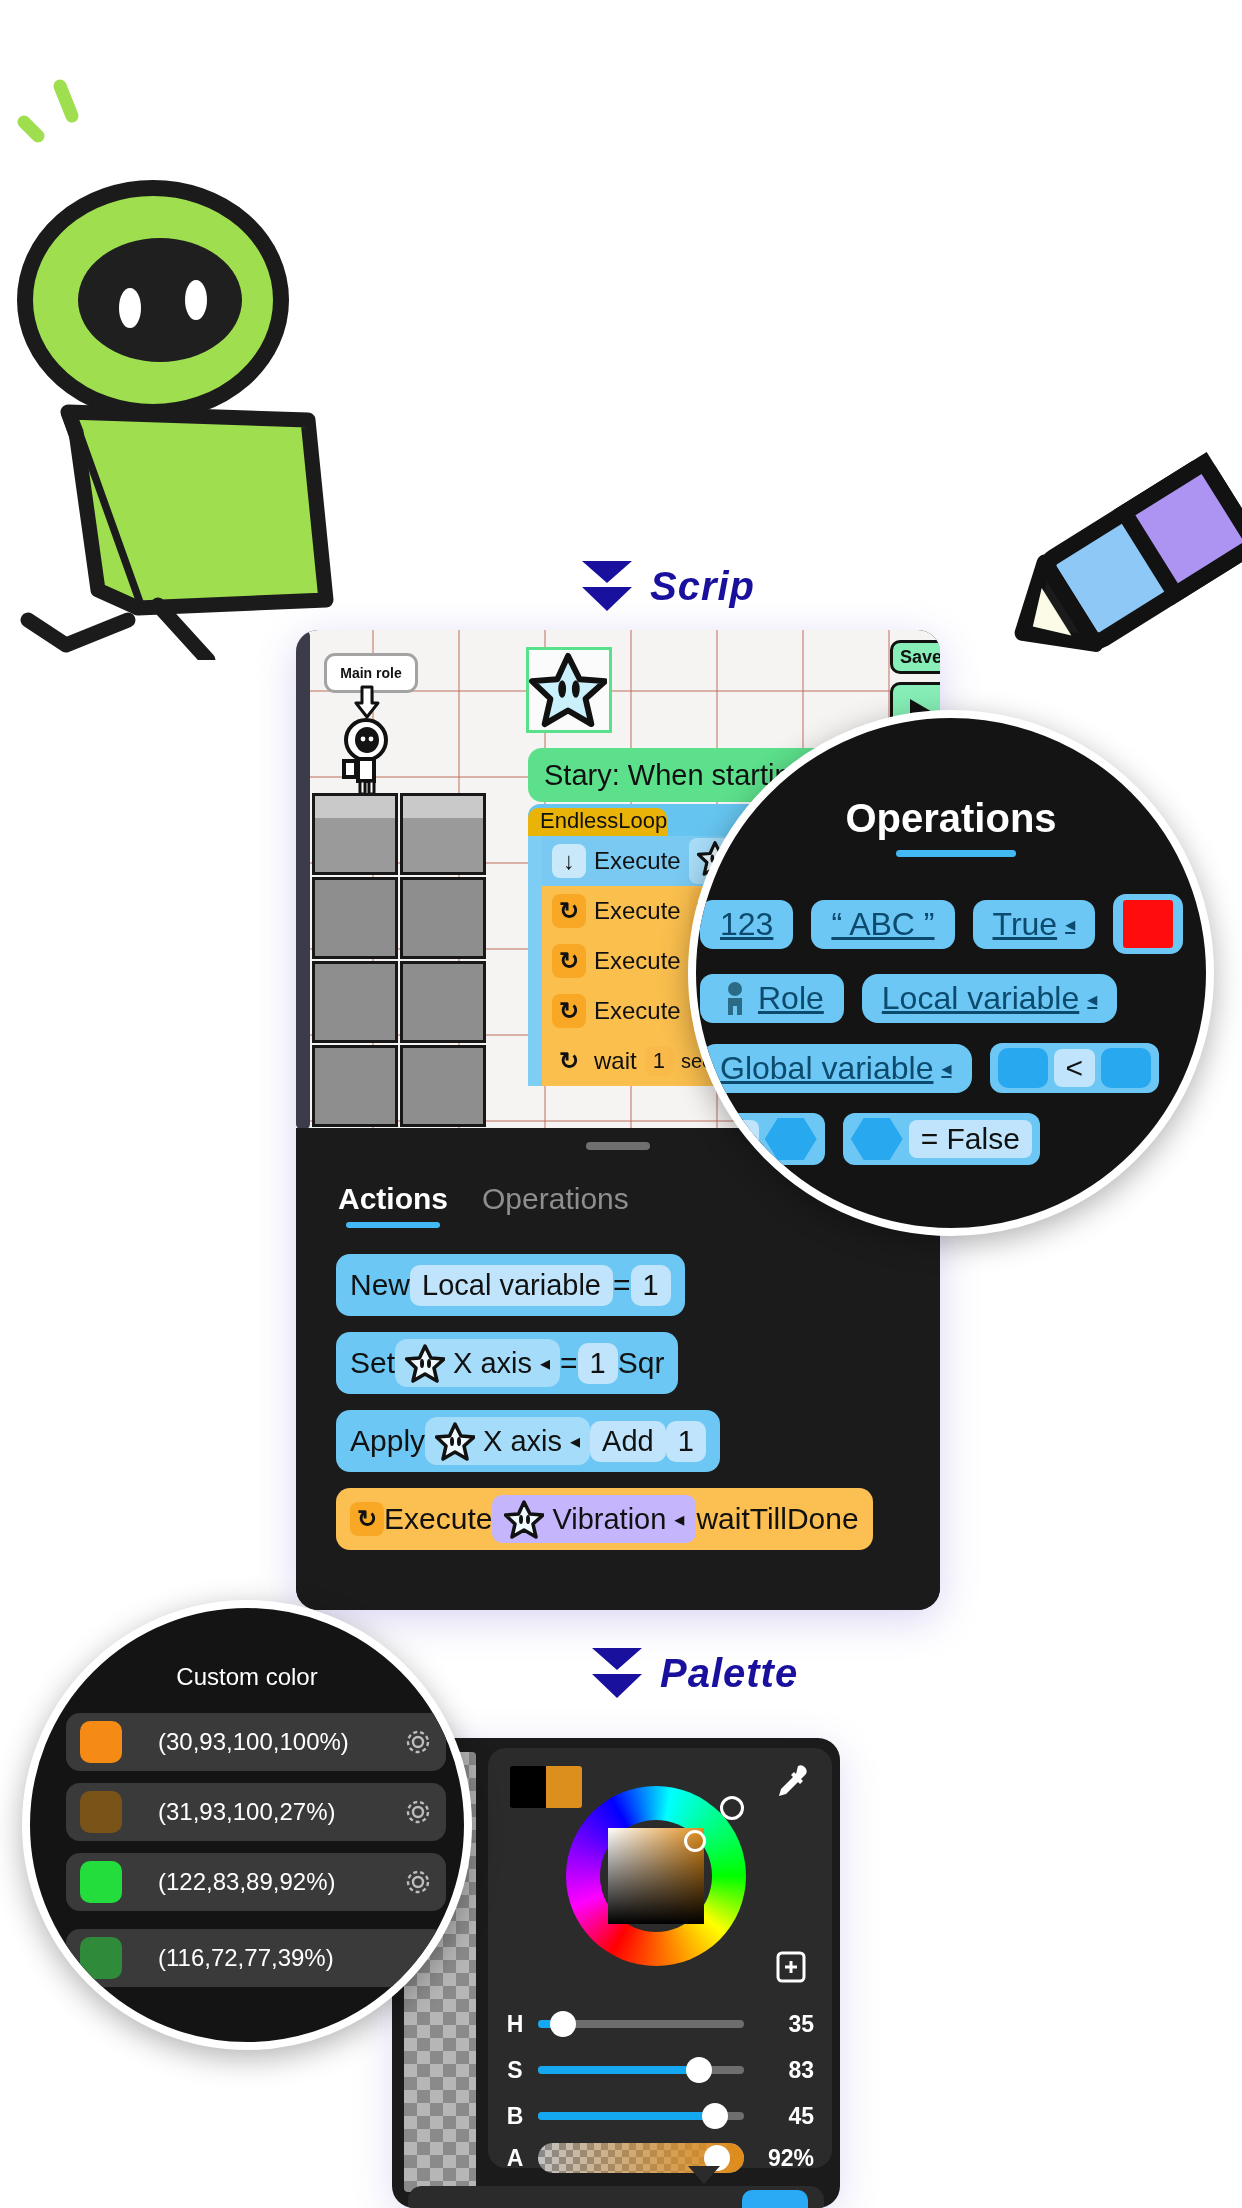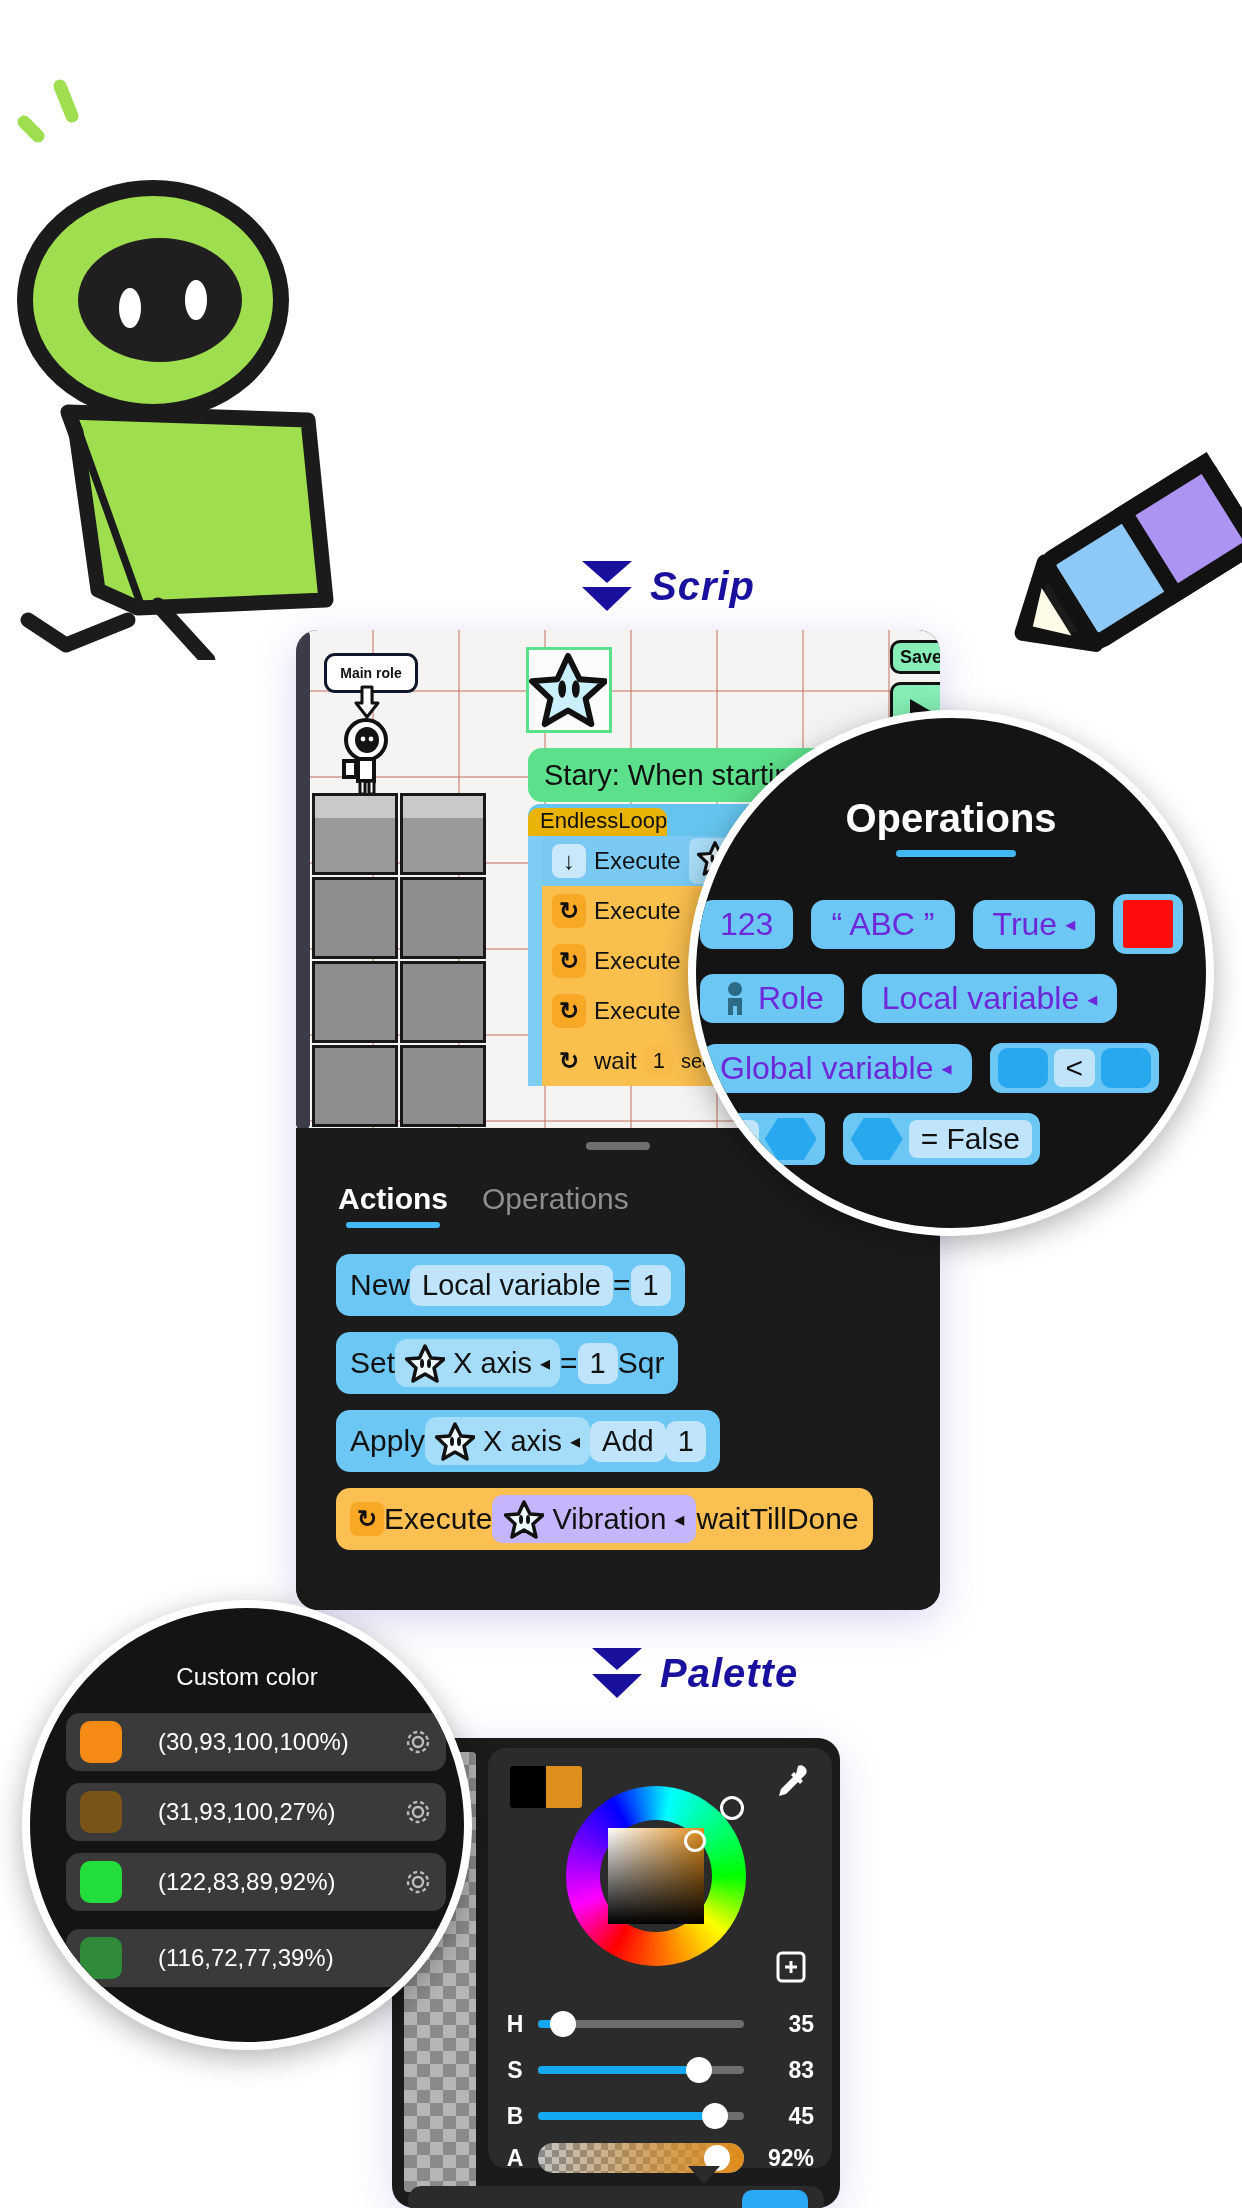--- a/index.html
+++ b/index.html
@@ -51,21 +51,21 @@
   .workspace{position:absolute;left:0;top:0;width:644px;height:500px;background:#f5f4f2;overflow:hidden;}
   .grid-lines{position:absolute;inset:0;
     background-image:
       linear-gradient(to right, rgba(190,110,90,.5) 2px, transparent 2px),
       linear-gradient(to bottom, rgba(190,110,90,.5) 2px, transparent 2px);
     background-size:86px 86px;background-position:-10px -26px;}
   .ws-leftbar{position:absolute;left:0;top:0;width:14px;height:500px;background:#3b3b4a;border-radius:6px;}
 
   .role-bubble{
     position:absolute;left:28px;top:23px;width:88px;height:34px;
-    background:#fff;border:3px solid #0f172a;border-radius:11px;
+    background:#fff;border:3px solid #a3a3a3;border-radius:11px;
     display:flex;align-items:center;justify-content:center;
     font-size:14px;font-weight:bold;color:#111;
   }
   .role-arrow{position:absolute;left:58px;top:55px;width:26px;height:34px;}
   .hero{position:absolute;left:40px;top:88px;width:60px;height:80px;}
 
   .tiles{position:absolute;left:16px;top:163px;width:178px;height:337px;}
   .tile{position:absolute;width:86px;height:82px;background:#8e8e8e;border:3px solid #181818;box-sizing:border-box;}
   .tile.top{background:#9a9a9a;}
   .tile .snowcap{position:absolute;left:0;right:0;top:0;height:22px;background:#c9c9c9;}
@@ -130,21 +130,21 @@
   .tri{font-size:20px;}
 
   
   .mag{position:absolute;border-radius:50%;background:#141414;border:8px solid #ffffff;
        box-shadow:0 8px 30px rgba(0,0,0,.3);overflow:hidden;z-index:20;}
   #mag-ops{left:688px;top:710px;width:510px;height:510px;}
   .ops-title{position:absolute;left:0;right:0;top:78px;text-align:center;color:#fff;font-size:40px;font-weight:bold;}
   .ops-underline{position:absolute;left:200px;top:132px;width:120px;height:7px;border-radius:4px;background:#42b8f5;}
   .ops-grid{position:absolute;left:-10px;top:176px;width:560px;}
   .ops-row{display:flex;gap:18px;align-items:center;margin-bottom:20px;padding-left:14px;}
-  .ochip{background:#6cc7f4;border-radius:13px;padding:6px 20px;font-size:32px;color:#6d28d9;display:flex;align-items:center;gap:8px;}
+  .ochip{background:#6cc7f4;border-radius:13px;padding:6px 20px;font-size:32px;color:#0c4a6e;display:flex;align-items:center;gap:8px;text-decoration:underline;}
   .ochip.sq{padding:6px 10px;}
   .ochip.big{border-radius:16px;}
   .swatch-red{width:50px;height:48px;background:#ff0d0d;border-radius:3px;}
   .hexchip{display:flex;align-items:center;gap:6px;background:#6cc7f4;border-radius:12px;padding:5px 8px;}
   .hexa{width:52px;height:42px;background:#27a8ef;clip-path:polygon(25% 0,75% 0,100% 50%,75% 100%,25% 100%,0 50%);}
   .oplite{background:#bfe4fb;border-radius:8px;padding:2px 12px;font-size:30px;color:#111;}
 
   
   .palette-card{
     position:absolute;left:392px;top:1738px;width:448px;height:470px;

